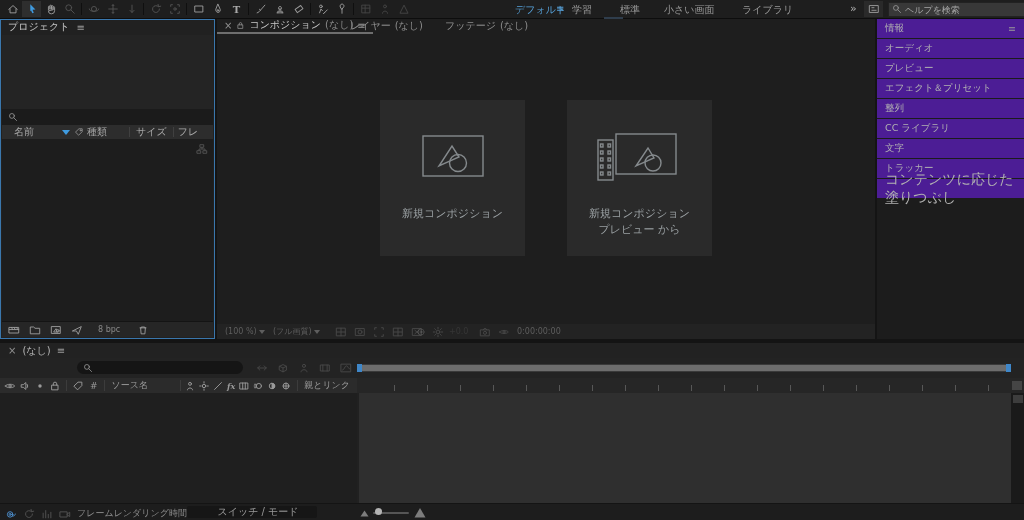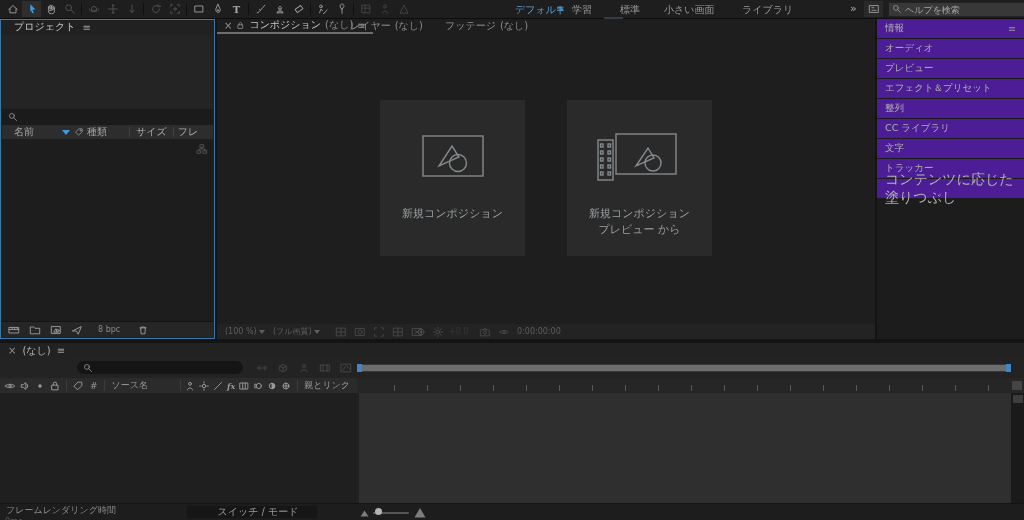--- a/index.html
+++ b/index.html
@@ -24,21 +24,21 @@
   .wtab{color:#9a9a9a;font-size:10px;}
   .wtab.active{color:#56a0d8;}
   .snaplabel{color:#9a9a9a;font-size:10px;margin-left:3px;}
   .help-search{position:absolute;left:888px;top:2px;width:128px;height:13px;background:#383838;
       border:1px solid #222;color:#b0b0b0;font-size:9px;padding:0 3px 0 16px;
       font-family:"DejaVu Sans",sans-serif;border-radius:1px;}
   .help-search::placeholder{color:#a6a6a6;}
 
   
   #project{left:0;top:19px;width:215px;height:320px;border:1px solid #3a77ad;box-sizing:border-box;background:#212121;}
-  .p-tab{height:14px;display:flex;align-items:center;padding:0 13px;gap:7px;color:#c6c6c6;}
+  .p-tab{height:14px;display:flex;align-items:center;padding:0 7px;gap:7px;color:#c6c6c6;}
   .p-preview{position:absolute;left:1px;right:1px;top:15px;height:74px;background:#242424;border-bottom:1px solid #161616;}
   .p-search{position:absolute;left:1px;right:1px;top:89px;height:16px;background:#1b1b1b;display:flex;align-items:center;padding-left:6px;border-bottom:1px solid #141414;}
   .p-cols{position:absolute;left:1px;right:1px;top:105px;height:14px;background:#2d2d2d;display:flex;align-items:center;color:#a8a8a8;font-size:10px;}
   .colsep{width:1px;height:10px;background:#404040;}
   .sortarrow{width:0;height:0;border-left:4px solid transparent;border-right:4px solid transparent;border-top:5px solid #3f9be0;margin:0 4px;}
   .p-list{position:absolute;left:1px;right:1px;top:119px;bottom:16px;background:#1d1d1d;}
   .p-bottom{position:absolute;left:1px;right:1px;bottom:1px;height:15px;background:#262626;display:flex;align-items:center;gap:9px;padding-left:6px;border-top:1px solid #141414;}
   .bpc{color:#8a8a8a;font-size:8px;margin-left:6px;}
 
   
@@ -75,21 +75,21 @@
   .t-head{position:absolute;left:0;top:35px;height:15px;width:357px;background:#2b2b2b;display:flex;align-items:center;color:#9a9a9a;}
   .t-ruler{position:absolute;left:357px;top:35px;height:15px;right:0;background:#262626;}
   .ticks{position:absolute;left:5px;right:10px;bottom:2px;height:6px;
          background:repeating-linear-gradient(90deg,transparent 0 32px,#575757 32px 33px);}
   .hsep{width:1px;height:11px;background:#3c3c3c;margin:0 3px;}
   .t-body-left{position:absolute;left:0;top:50px;width:357px;height:111px;background:#1f1f1f;}
   .t-body-right{position:absolute;left:359px;top:50px;width:652px;height:111px;background:#2f2f2f;}
   .t-scrollcol{position:absolute;left:1011px;top:50px;width:13px;height:111px;background:#1a1a1a;}
   .t-scrollthumb{position:absolute;left:1.5px;top:2px;width:10px;height:8px;background:#3d3d3d;}
   .t-corner{position:absolute;right:2px;top:3px;width:10px;height:9px;background:#454545;}
-  .t-foot{position:absolute;left:0;right:0;bottom:0;height:16px;background:#1d1d1d;display:flex;align-items:flex-start;border-top:1px solid #141414;flex-direction:column;}
+  .t-foot{position:absolute;left:0;right:0;bottom:0;height:16px;background:#1d1d1d;display:flex;align-items:flex-end;border-top:1px solid #141414;}
   .rt-label{color:#8a8a8a;font-size:9px;margin-left:6px;}
   .rt-value{color:#555;font-size:8px;margin-left:5px;}
   .sw-btn{position:absolute;left:187px;top:2px;width:118px;height:12px;background:#161616;border-radius:2px;
           display:flex;align-items:center;justify-content:center;color:#9a9a9a;font-size:10px;cursor:pointer;padding-left:12px;}
   .zoom-track{position:absolute;left:373px;top:7.5px;width:36px;height:2px;background:#555;border-radius:1px;}
   .zoom-knob{position:absolute;left:375px;top:4px;width:7px;height:7px;border-radius:50%;background:#b4b4b4;}
   .mt{fill:#7d7d7d;stroke:none;}
 
   .fxtxt{font-style:italic;font-weight:bold;font-size:8px;color:#9a9a9a;font-family:"DejaVu Serif",serif;}
   .ttool{font-weight:bold;font-size:10px;color:#a8a8a8;font-family:"DejaVu Serif",serif;}

